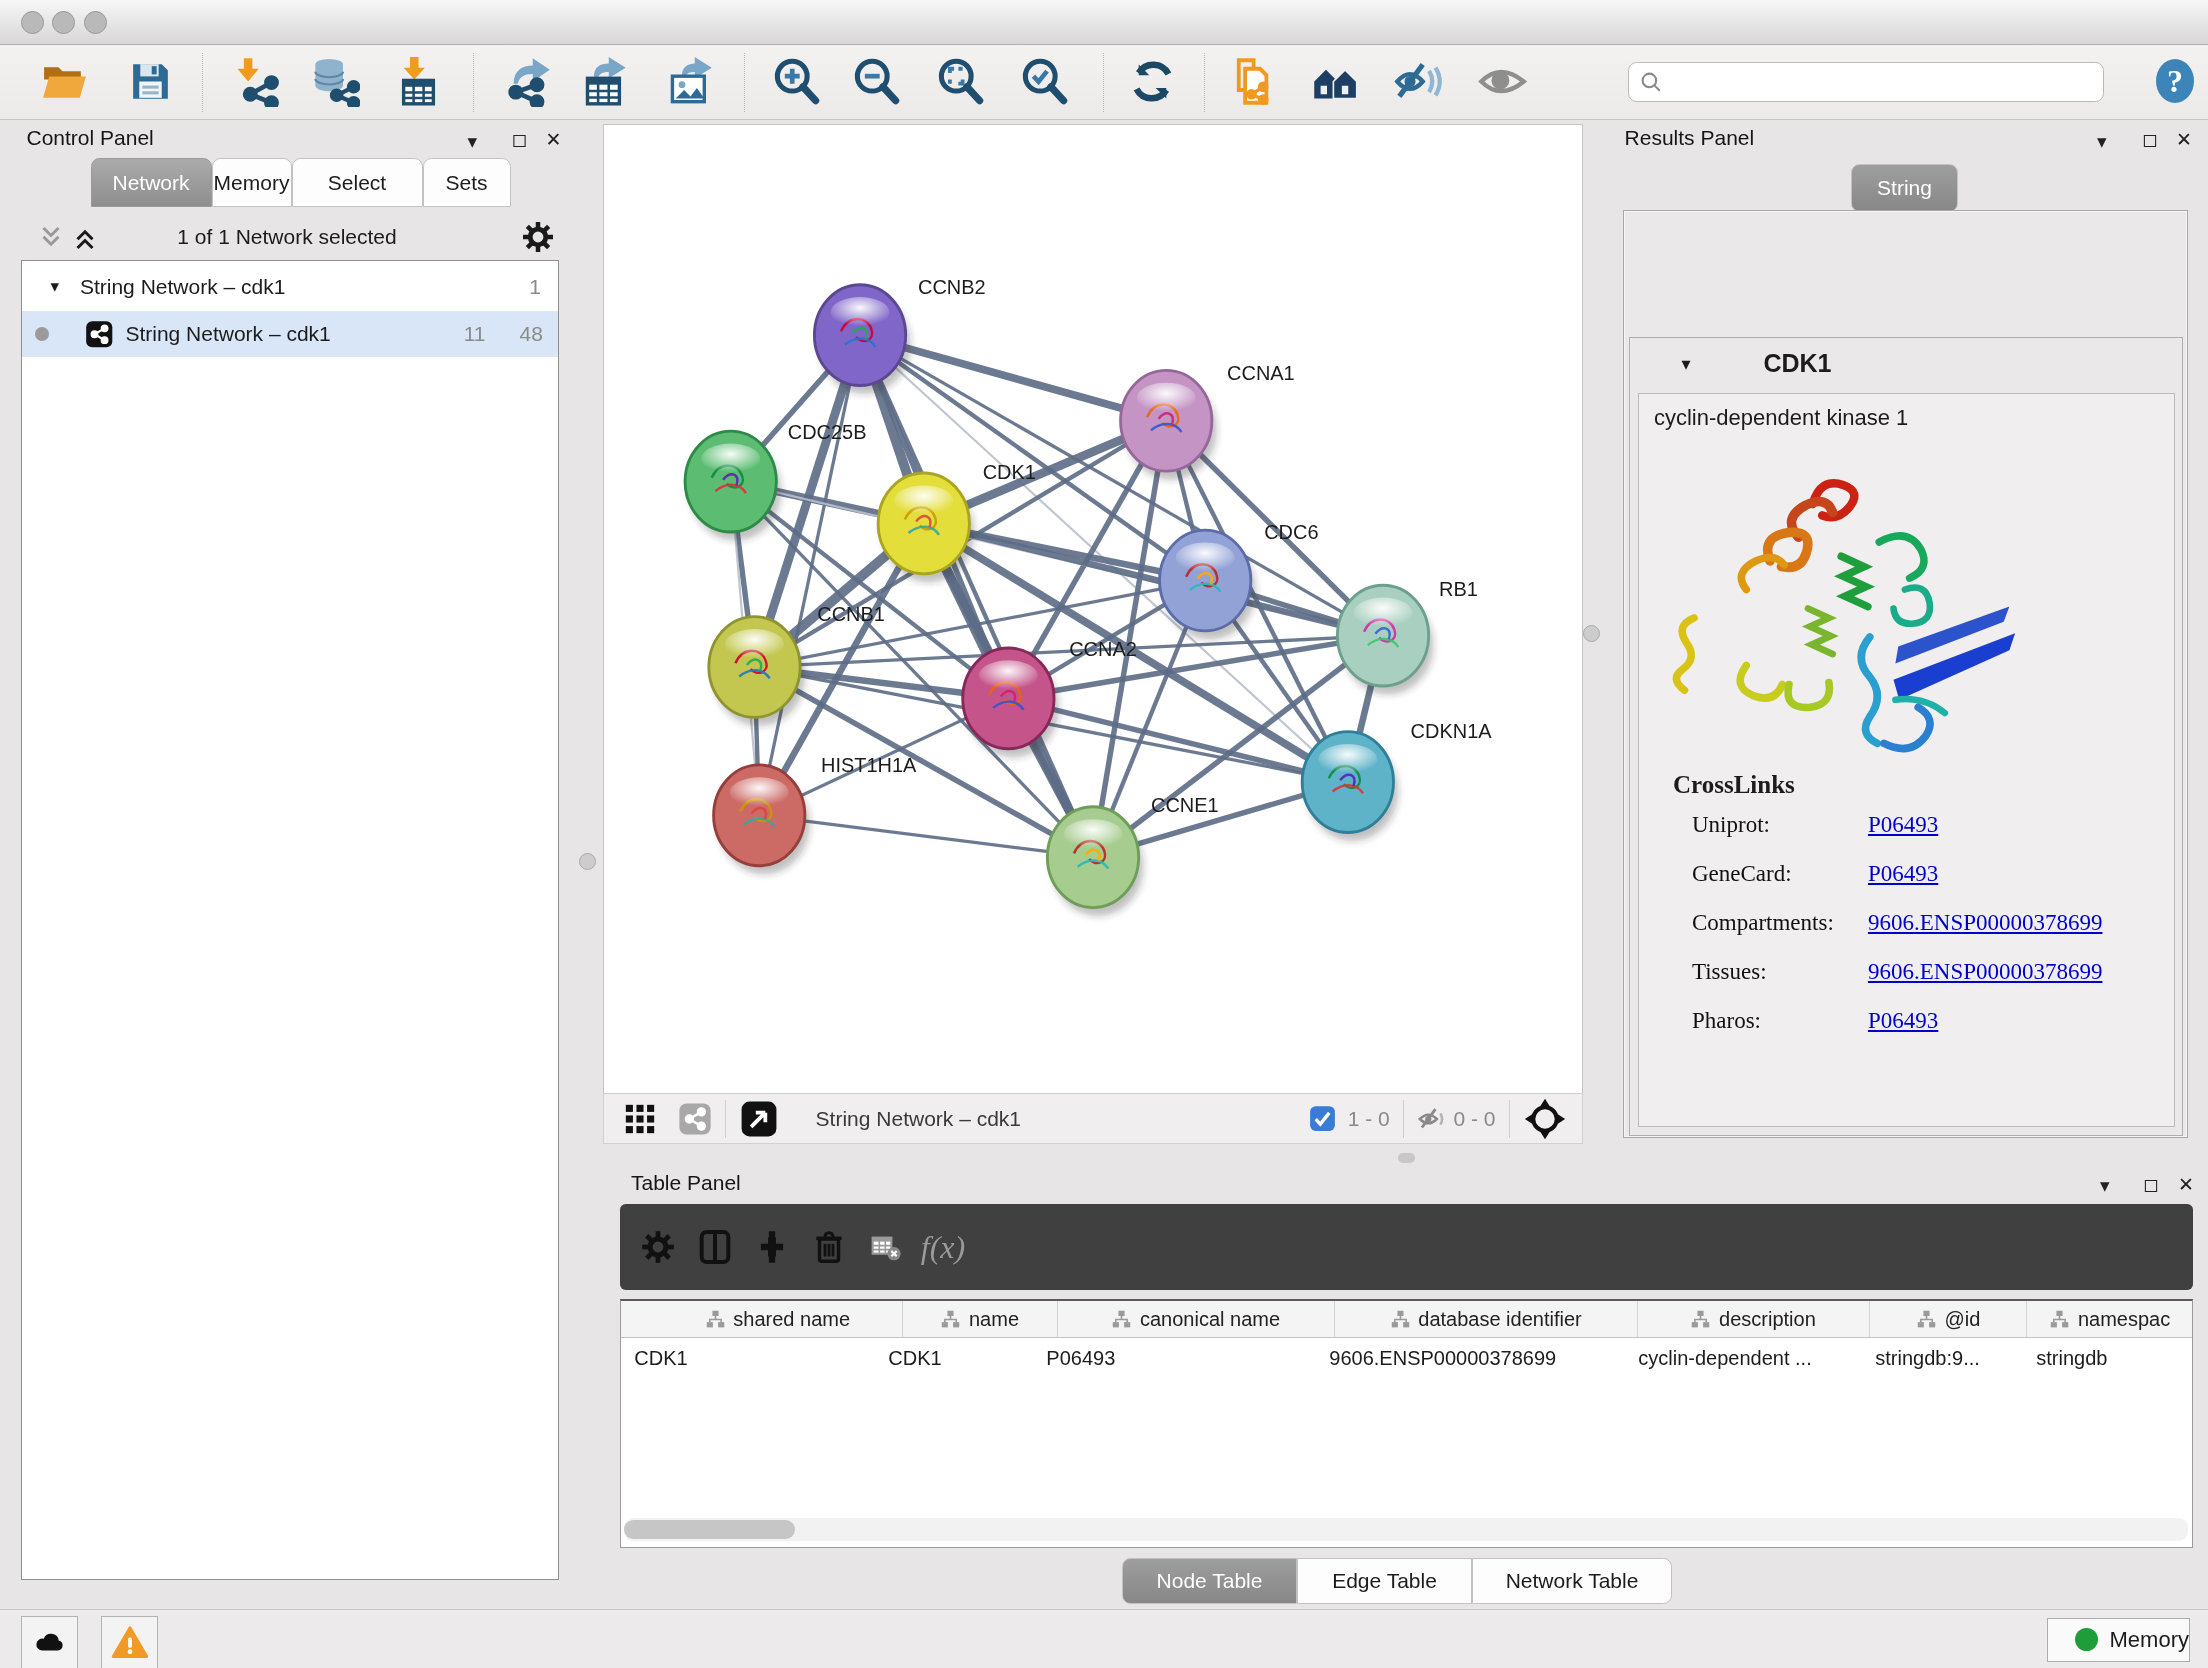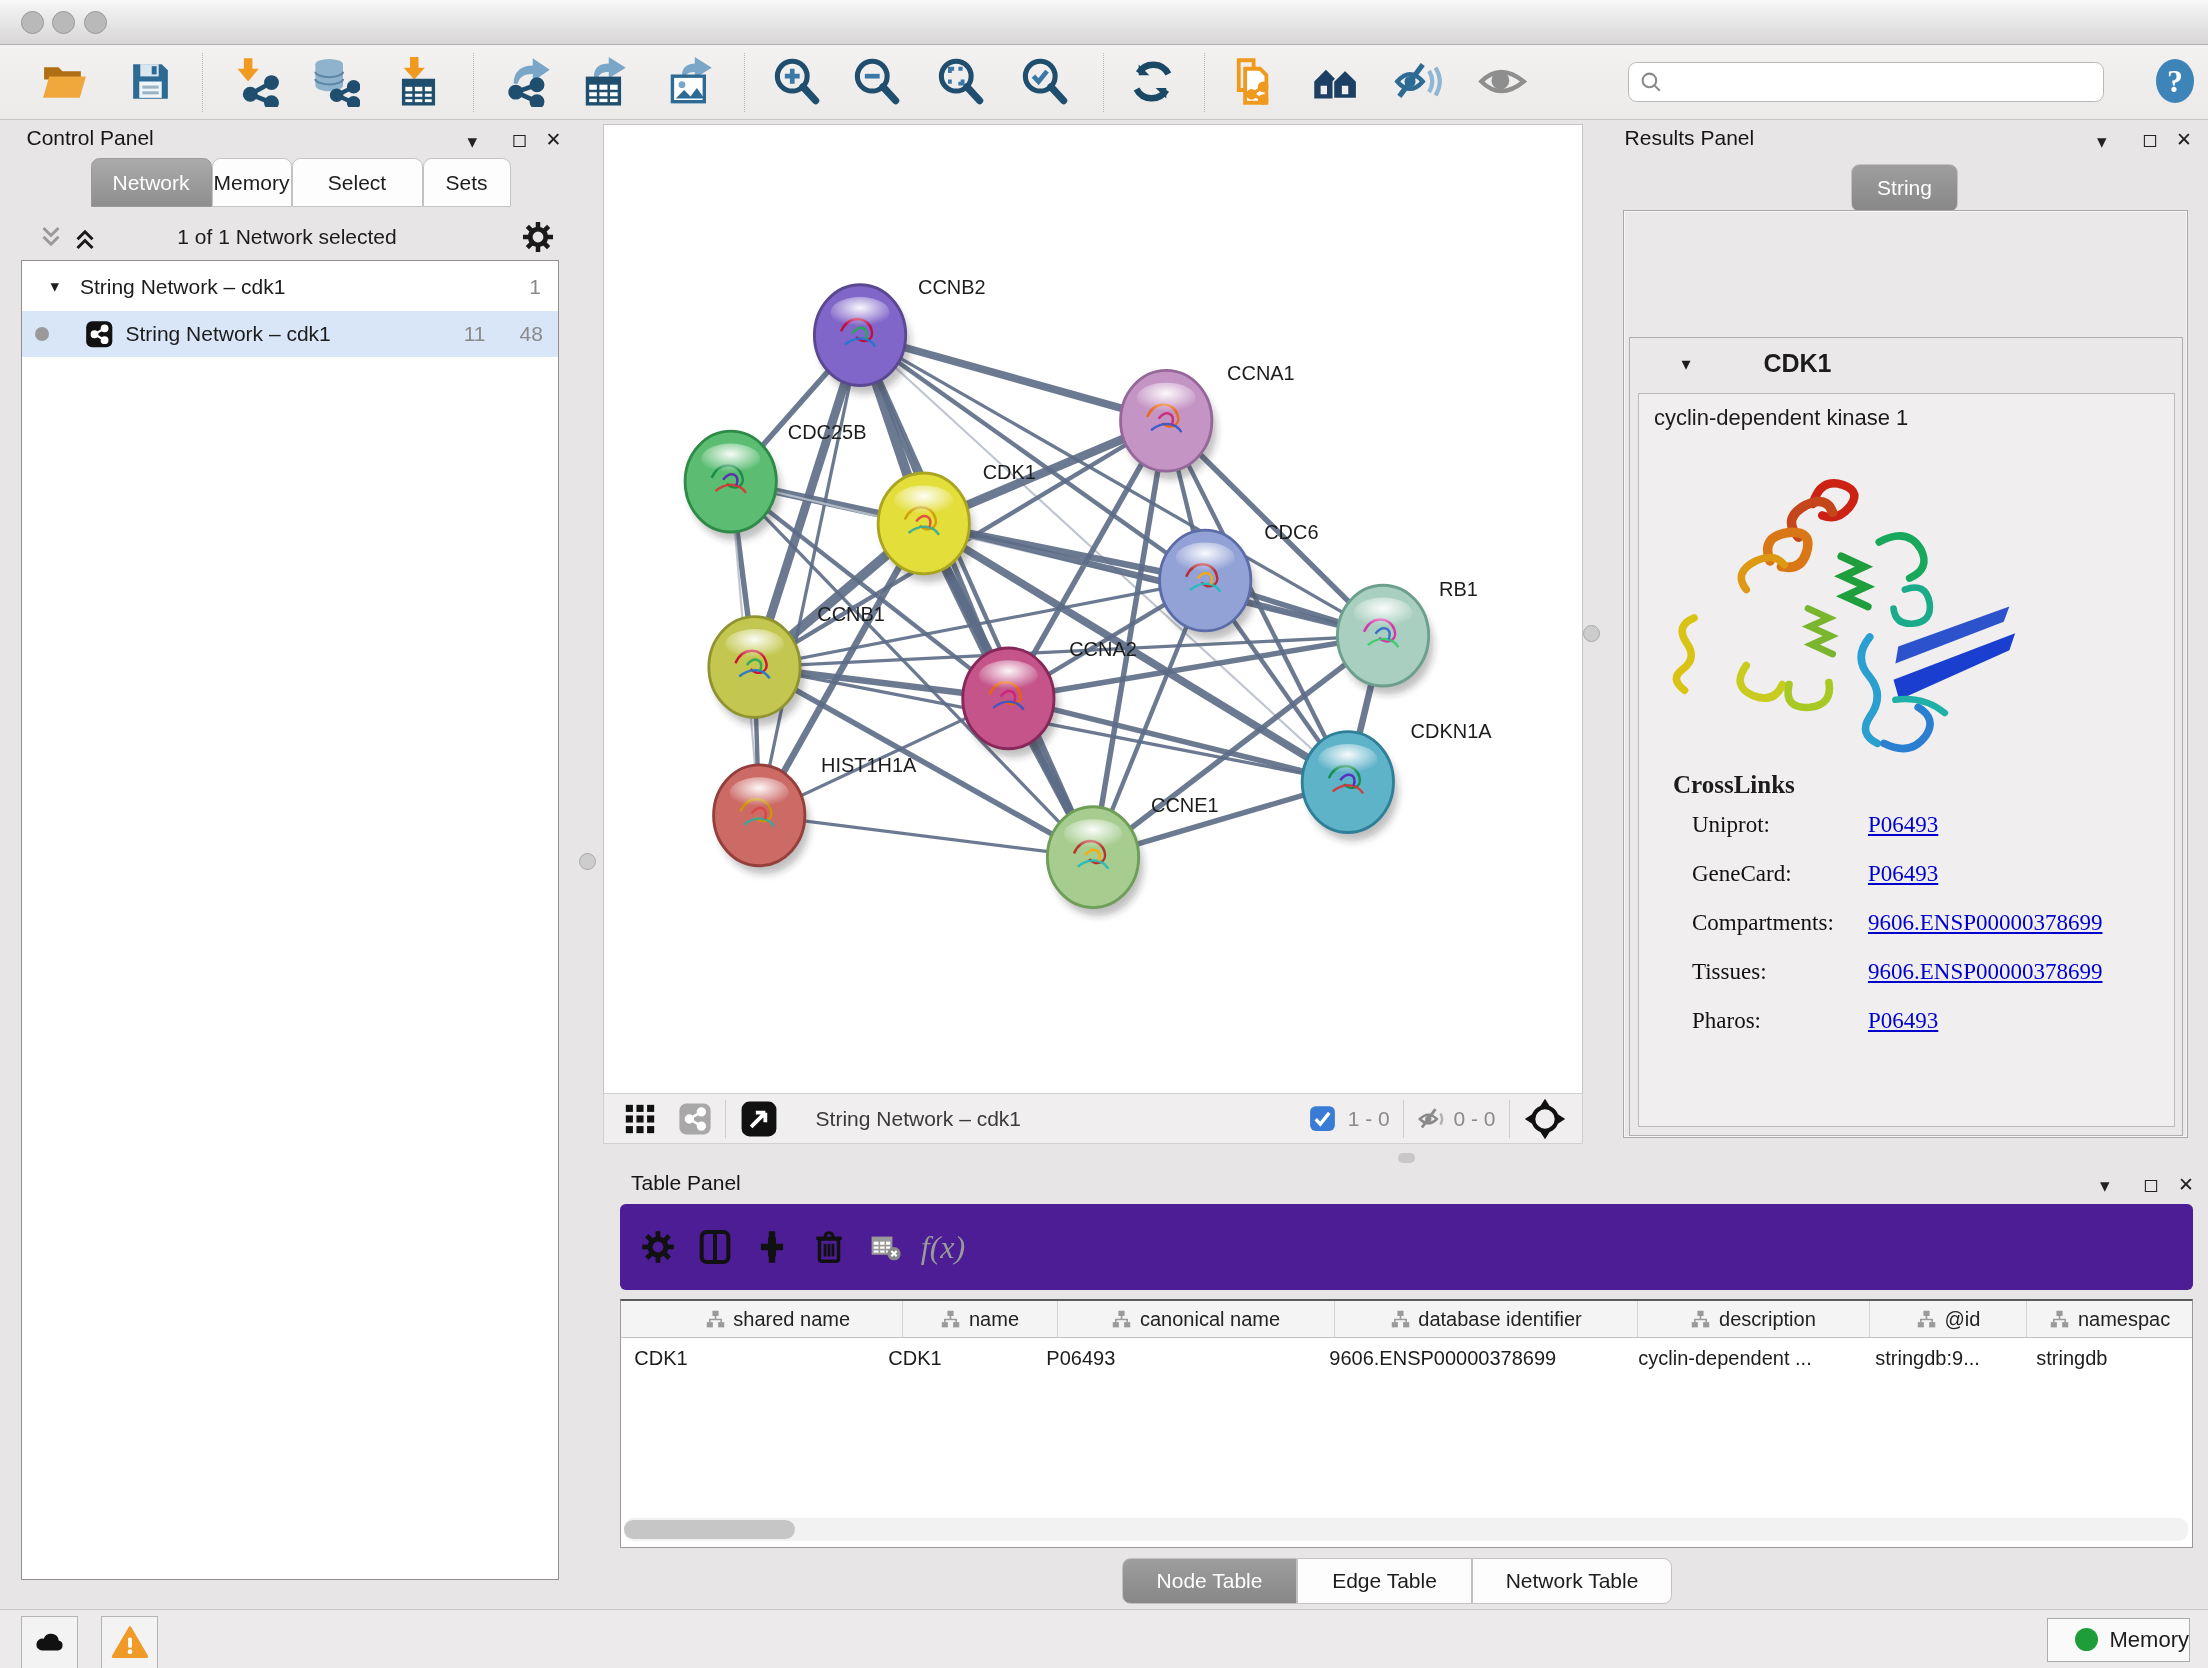--- a/index.html
+++ b/index.html
@@ -37,21 +37,21 @@
   .vt-text{font-size:21px;color:#3a3a3a;}
   .vt-gray{font-size:21px;color:#8a8a8a;}
   
   .sunken{background:#eae8e8;border:1.9px solid #a9a7a7;box-shadow:inset 0 0 0 1px #f6f6f6;box-sizing:border-box;}
   .rp-btn{background:#fdfdfd;border:1px solid #b5b5b5;border-radius:9.5px;font-size:21px;
           display:flex;align-items:center;justify-content:center;}
   .serif{font-family:"Liberation Serif","DejaVu Serif",serif;}
   .xlink{color:#0000cc;text-decoration:underline;font-size:23px;}
   .xlabel{font-size:23px;color:#111;}
   
-  .tp-toolbar{left:620px;top:1204px;width:1573px;height:86px;background:#4c1d95;border-radius:5.7px;display:flex;align-items:center;}
+  .tp-toolbar{left:620px;top:1204px;width:1573px;height:86px;background:#404040;border-radius:5.7px;display:flex;align-items:center;}
   .tp-ico{width:57px;height:57px;display:flex;align-items:center;justify-content:center;}
   .tablebox{left:620px;top:1299px;width:1573px;height:249px;background:#fff;border:1px solid #9a9a9a;
             border-top:2.9px solid #5a5a5a;box-sizing:border-box;overflow:hidden;}
   .thead{display:flex;height:36px;background:#f5f4f4;border-bottom:1px solid #c2c2c2;padding-left:32px;}
   .th{display:flex;align-items:center;justify-content:center;gap:7.6px;font-size:20px;color:#222;
       border-left:1px solid #d4d4d4;box-sizing:border-box;overflow:hidden;white-space:nowrap;}
   .th:first-child{border-left:none;}
   .trow{display:flex;height:40px;}
   .td{font-size:20px;display:flex;align-items:center;padding-left:13.3px;box-sizing:border-box;overflow:hidden;white-space:nowrap;}
   .hscroll{left:624px;top:1518px;width:1564px;height:23px;background:#f3f2f2;border-radius:9.5px;}

